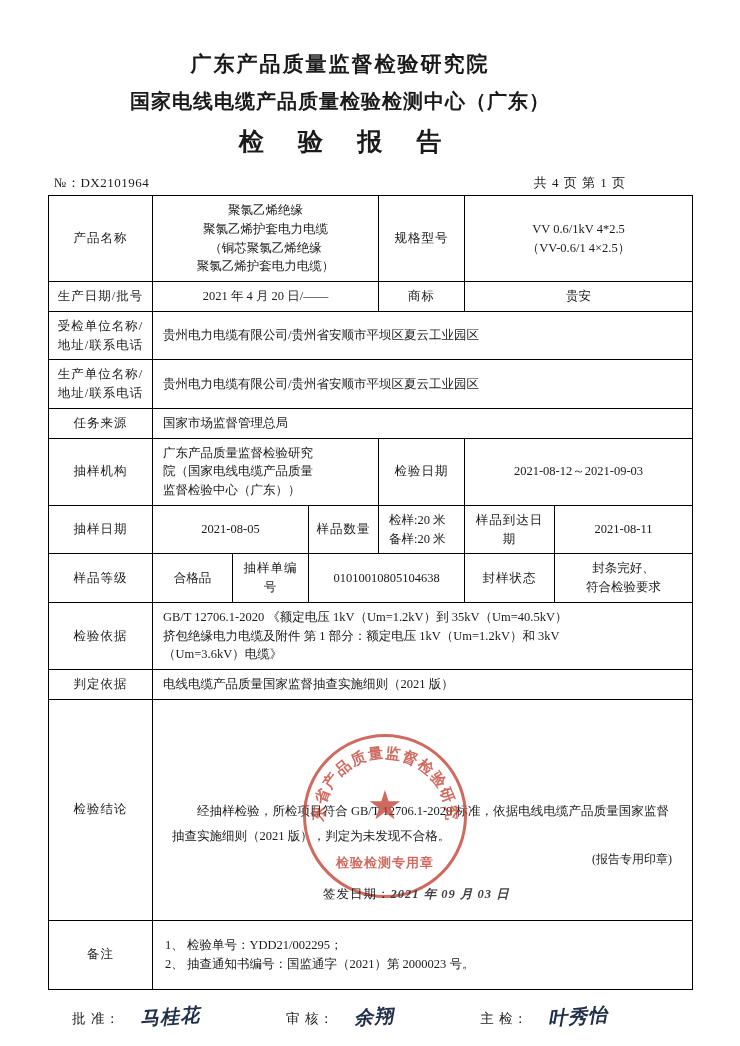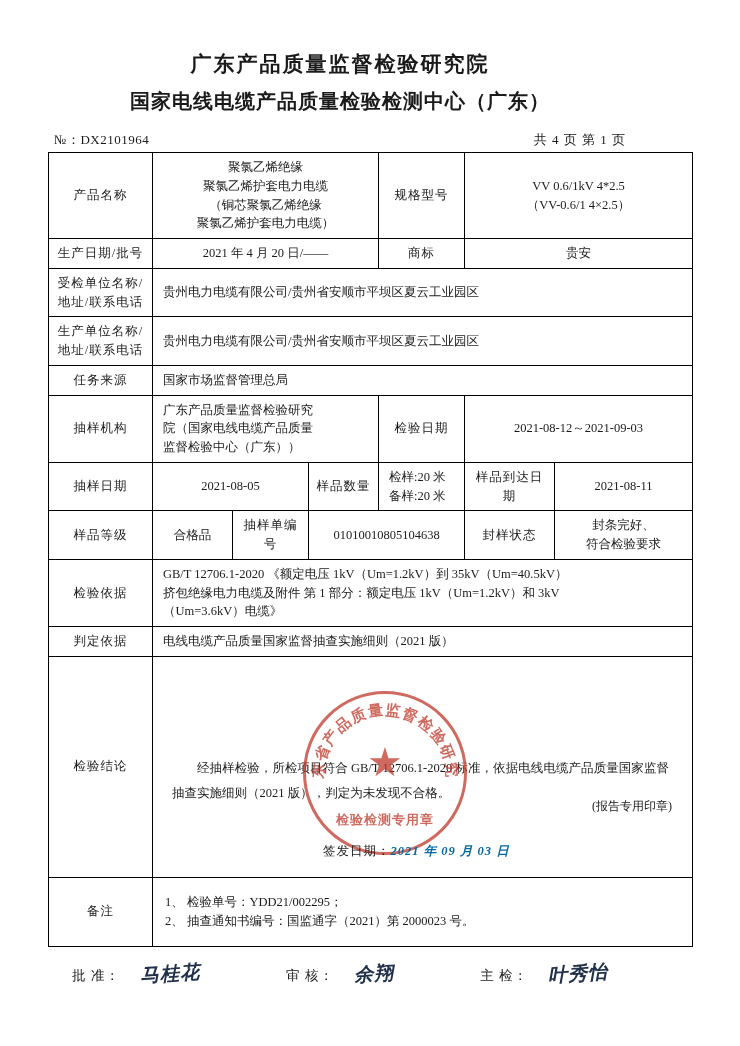--- a/index.html
+++ b/index.html
@@ -107,21 +107,21 @@
   .sign-row {
     position: absolute;
     left: 170px;
     bottom: 16px;
     font-size: 12.5px;
     letter-spacing: 1px;
   }
   .stamp-note {
     position: absolute;
     right: 20px;
-    bottom: 62px;
+    bottom: 52px;
     font-size: 12px;
   }
   
   .stamp {
     position: absolute;
     left: 150px;
     bottom: 22px;
     width: 158px;
     height: 158px;
     border: 3px solid #c0392b;
@@ -182,32 +182,33 @@
   .sig {
     font-family: "Liberation Serif", serif;
     font-style: italic;
     font-size: 19px;
     color: #20304a;
     transform: rotate(-4deg);
     display: inline-block;
     font-weight: bold;
   }
   .date-hand {
-    color: #0369a1;
+    color: #404040;
     font-style: italic;
     font-weight: bold;
   }
 </style>
 </head>
 <body>
 
 <div class="page">
 
   <div class="hdr hdr-line1">广东产品质量监督检验研究院</div>
   <div class="hdr hdr-line2">国家电线电缆产品质量检验检测中心（广东）</div>
+  <div class="hdr hdr-line3">检 验 报 告</div>
 
   <div class="meta-row">
     <div class="meta-no">№：DX2101964</div>
     <div class="meta-pages">共 4 页 第 1 页</div>
   </div>
 
   <table class="report">
     <colgroup>
       <col style="width:104px">
       <col style="width:80px">

